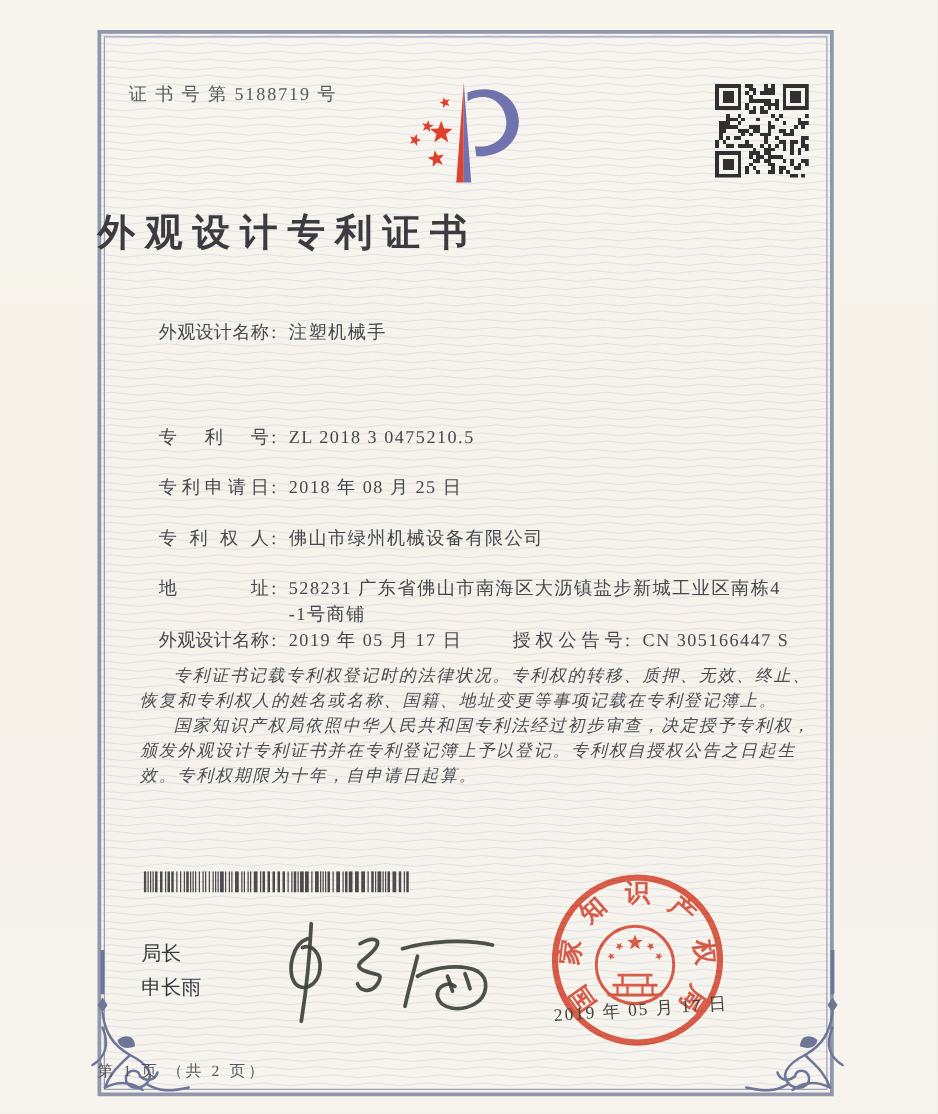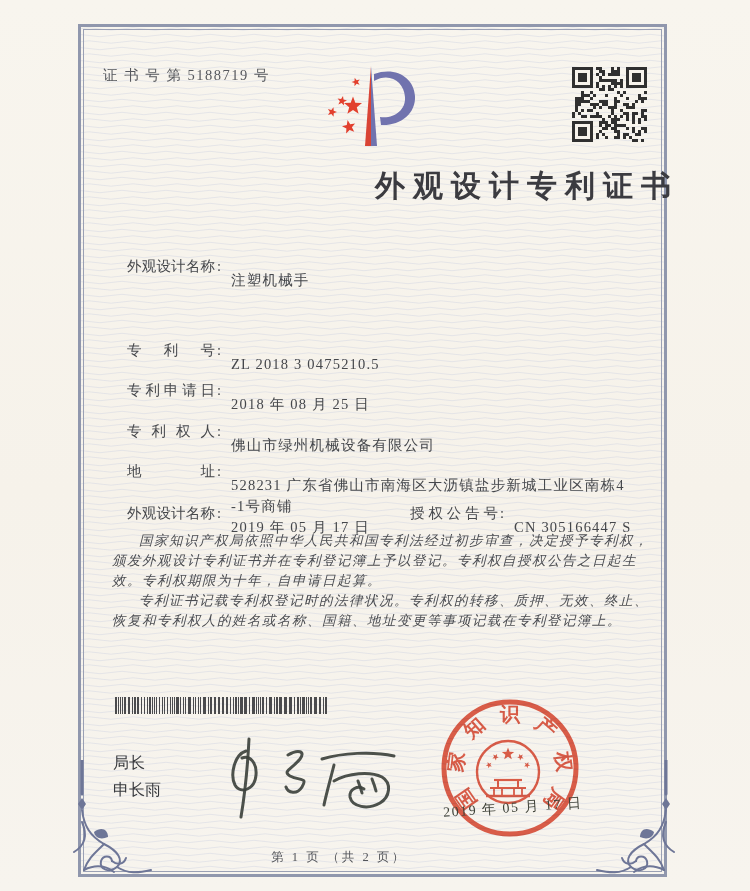--- a/index.html
+++ b/index.html
@@ -18,46 +18,46 @@
   .orn{position:absolute;z-index:2;}
   .orn path{stroke:#6e7697;fill:none;stroke-width:2;stroke-linecap:round;}
   .orn .fl{fill:#6e7697;stroke:none;}
   .orn .stem{stroke-width:3;}
   #orn-l{left:72px;top:760px;}
   #orn-r{left:596px;top:760px;transform:scaleX(-1);}
   .cert-no{position:absolute;left:103px;top:66px;font-size:14.5px;letter-spacing:1.5px;
     color:#56585d;z-index:3;}
   .logo{position:absolute;left:324px;top:62px;z-index:3;}
   .qr{position:absolute;left:572px;top:67px;z-index:3;}
-  .title{position:absolute;left:90px;top:166px;width:589px;margin:0;text-align:right;
+  .title{position:absolute;left:78px;top:166px;width:589px;margin:0;text-align:left;
     font-size:30px;font-weight:600;letter-spacing:8px;color:#3b3b40;z-index:3;}
   .frow{position:absolute;left:112px;width:545px;font-size:14.5px;line-height:21px;z-index:3;}
   .flabel{display:inline-block;width:88px;text-align:justify;text-align-last:justify;
     vertical-align:top;color:#46484c;margin-left:15px;}
   .fcolon{display:inline-block;margin:0 10px 0 2px;vertical-align:top;}
   .fvalue{display:inline-block;max-width:430px;vertical-align:top;white-space:pre-line;
-    letter-spacing:1.2px;color:#45474b;margin-top:14px;}
+    letter-spacing:1.2px;color:#45474b;}
   .frow-right{position:absolute;left:283px;top:0;white-space:nowrap;}
   .paras{position:absolute;left:112px;top:531px;width:537px;z-index:3;}
   .paras p{margin:0;text-indent:2em;font-size:13.5px;line-height:20px;letter-spacing:1.5px;
     font-style:italic;color:#4b4d52;}
   .barcode{position:absolute;left:115px;top:697px;z-index:3;}
   .barcode rect{fill:#4b4b4d;}
   .officer-title{position:absolute;left:113px;top:753px;font-size:16px;color:#36383c;z-index:3;}
   .officer-name{position:absolute;left:113px;top:780px;font-size:16px;color:#36383c;z-index:3;}
   .sig{position:absolute;left:222px;top:731px;z-index:4;}
   .sig path{fill:none;stroke:#3d423d;stroke-width:3;stroke-linecap:round;opacity:.92;}
   .seal{position:absolute;left:428px;top:688px;z-index:4;opacity:.88;mix-blend-mode:multiply;}
   .seal .rln{fill:none;stroke:#dc4a34;}
   .seal text{font-size:20px;font-weight:bold;fill:#dc4a34;text-anchor:middle;
     dominant-baseline:middle;font-family:"Liberation Serif","DejaVu Serif",serif;}
   .seal .st{fill:#dc4a34;}
   .seal-date{position:absolute;left:443px;top:799px;font-size:14px;letter-spacing:1.5px;
     color:#3f4239;transform:rotate(-4deg);z-index:5;}
-  .footer{position:absolute;left:78px;top:849px;width:522px;text-align:center;
+  .footer{position:absolute;left:78px;top:849px;width:522px;text-align:left;
     font-size:12.5px;letter-spacing:2.5px;color:#53555a;z-index:3;}
 </style>
 </head>
 <body>
 
 <div class="paper">
 
   <svg id="waves" class="waves" width="589" height="853">
       <path d="M-22,5.0 q11,2.4 22,0 q11,-2.4 22,0 q11,2.4 22,0 q11,-2.4 22,0 q11,2.4 22,0 q11,-2.4 22,0 q11,2.4 22,0 q11,-2.4 22,0 q11,2.4 22,0 q11,-2.4 22,0 q11,2.4 22,0 q11,-2.4 22,0 q11,2.4 22,0 q11,-2.4 22,0 q11,2.4 22,0 q11,-2.4 22,0 q11,2.4 22,0 q11,-2.4 22,0 q11,2.4 22,0 q11,-2.4 22,0 q11,2.4 22,0 q11,-2.4 22,0 q11,2.4 22,0 q11,-2.4 22,0 q11,2.4 22,0 q11,-2.4 22,0 q11,2.4 22,0 q11,-2.4 22,0 q11,2.4 22,0"></path>
       <path d="M-11,11.5 q11,-2.4 22,0 q11,2.4 22,0 q11,-2.4 22,0 q11,2.4 22,0 q11,-2.4 22,0 q11,2.4 22,0 q11,-2.4 22,0 q11,2.4 22,0 q11,-2.4 22,0 q11,2.4 22,0 q11,-2.4 22,0 q11,2.4 22,0 q11,-2.4 22,0 q11,2.4 22,0 q11,-2.4 22,0 q11,2.4 22,0 q11,-2.4 22,0 q11,2.4 22,0 q11,-2.4 22,0 q11,2.4 22,0 q11,-2.4 22,0 q11,2.4 22,0 q11,-2.4 22,0 q11,2.4 22,0 q11,-2.4 22,0 q11,2.4 22,0 q11,-2.4 22,0 q11,2.4 22,0 q11,-2.4 22,0"></path>
@@ -437,22 +437,22 @@
 -1号商铺</span>
   </div>
   <div class="frow" style="top:503px">
     <span class="flabel">外观设计名称</span><span class="fcolon">:</span><span class="fvalue">2019 年 05 月 17 日</span>
     <span class="frow-right">
       <span class="flabel">授权公告号</span><span class="fcolon">:</span><span class="fvalue">CN 305166447 S</span>
     </span>
   </div>
 
   <div class="paras">
+    <p>专利证书记载专利权登记时的法律状况。专利权的转移、质押、无效、终止、恢复和专利权人的姓名或名称、国籍、地址变更等事项记载在专利登记簿上。</p>
     <p>国家知识产权局依照中华人民共和国专利法经过初步审查，决定授予专利权，颁发外观设计专利证书并在专利登记簿上予以登记。专利权自授权公告之日起生效。专利权期限为十年，自申请日起算。</p>
-    <p>专利证书记载专利权登记时的法律状况。专利权的转移、质押、无效、终止、恢复和专利权人的姓名或名称、国籍、地址变更等事项记载在专利登记簿上。</p>
   </div>
 
   <svg id="barcode" class="barcode" width="218" height="17">
       <rect x="0" y="0" width="2" height="17"></rect>
       <rect x="3" y="0" width="1" height="17"></rect>
       <rect x="5" y="0" width="1" height="17"></rect>
       <rect x="7" y="0" width="1" height="17"></rect>
       <rect x="9" y="0" width="2" height="17"></rect>
       <rect x="13" y="0" width="2" height="17"></rect>
       <rect x="17" y="0" width="1" height="17"></rect>

